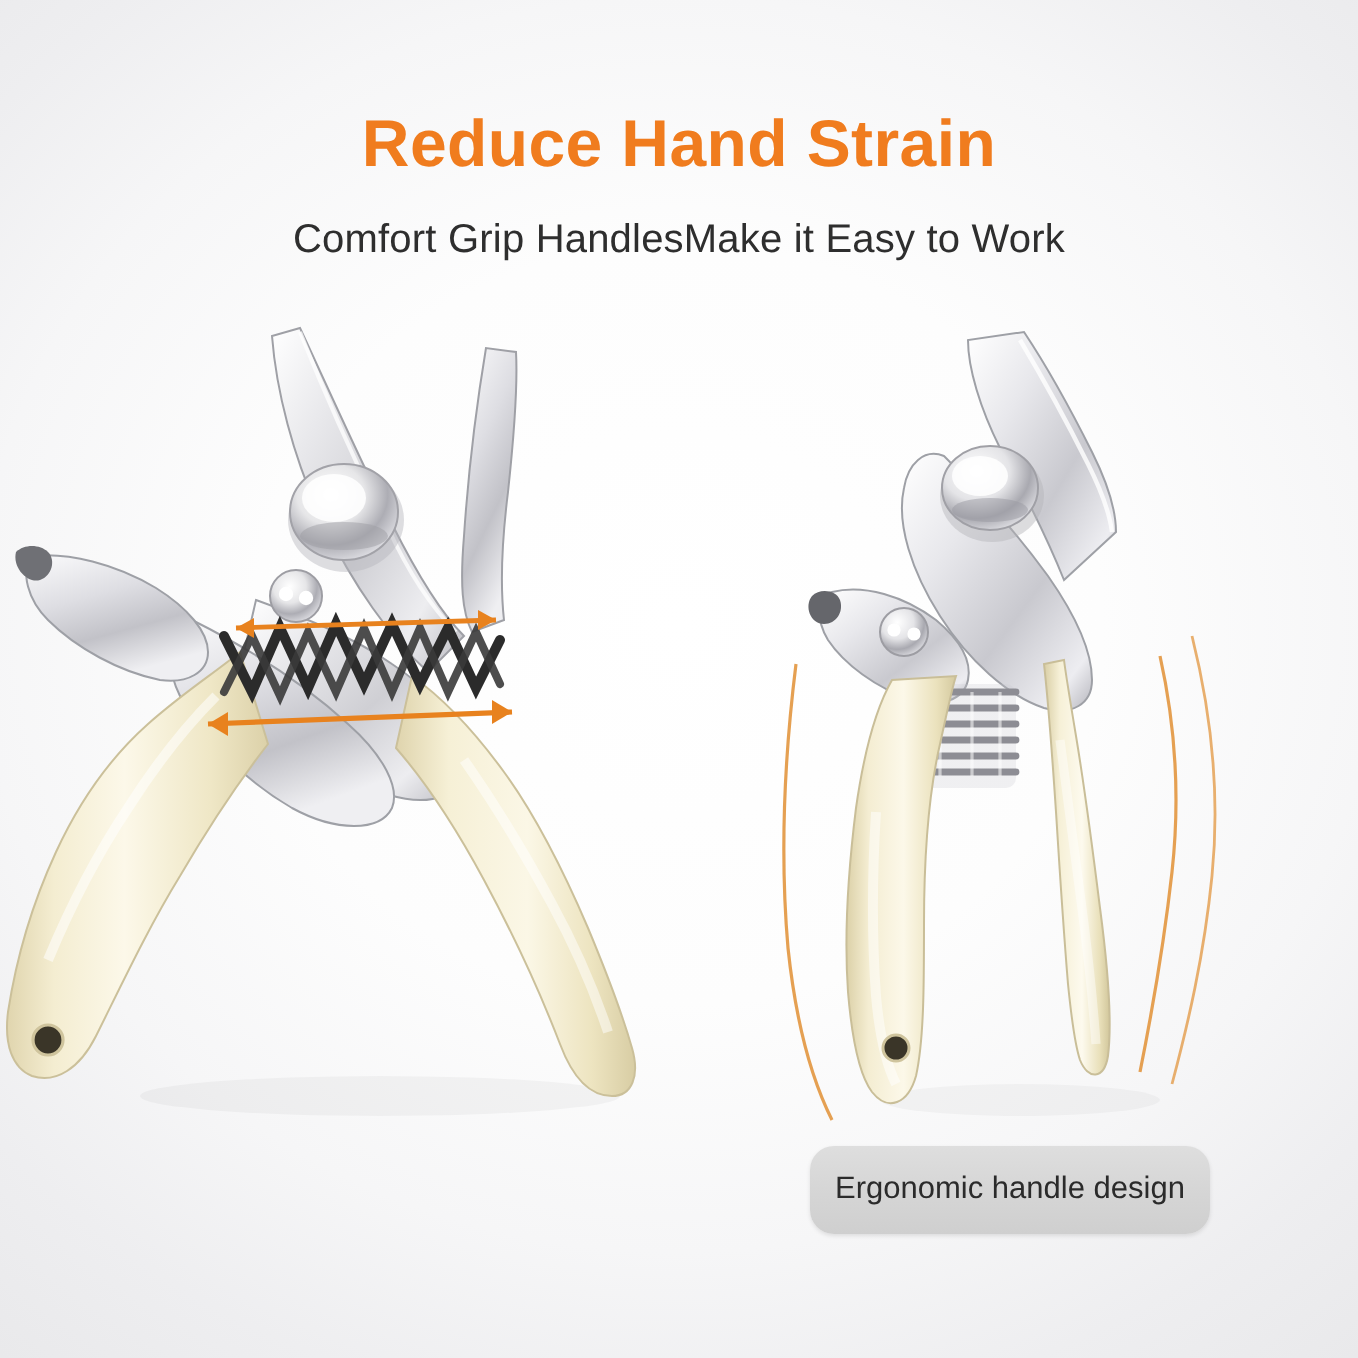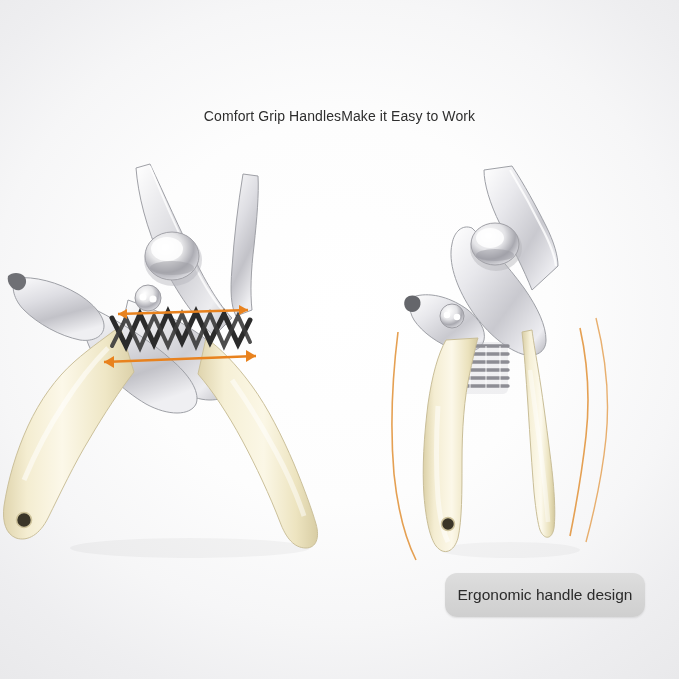--- a/index.html
+++ b/index.html
@@ -15,46 +15,47 @@
   }
 
   
   .title{
     position:absolute;left:0;right:0;top:55px;text-align:center;
     font-size:33px;font-weight:bold;letter-spacing:.2px;
     color:#F07C1E;line-height:1;
   }
   .subtitle{
     position:absolute;left:0;right:0;top:108px;text-align:center;
-    font-size:14px;color:#2e2e2e;line-height:1.2;letter-spacing:.1px;
+    font-size:20px;color:#2e2e2e;line-height:1.2;letter-spacing:.1px;
   }
 
   
   .caption{
     position:absolute;
     background:linear-gradient(180deg,#dedede 0%, #d6d6d6 48%, #cfcfcf 100%);
     border-radius:12px;
     color:#2b2b2b;
     display:flex;align-items:center;justify-content:center;
     text-align:center;line-height:1.28;
     box-shadow:0 1px 2px rgba(0,0,0,.10);
   }
   #caption-left{left:95px;top:567px;width:190px;height:56px;font-size:15.5px;}
-  #caption-right{left:405px;top:573px;width:200px;height:44px;font-size:15.5px;margin-left:40px;}
+  #caption-right{left:405px;top:573px;width:200px;height:44px;font-size:15.5px;}
   .caption span{display:block;padding:0 10px;}
 
   
   .tool{position:absolute;}
   svg{display:block;overflow:visible;}
 </style>
 </head>
 <body>
 
 <div id="stage">
 
+  <div class="title">Reduce Hand Strain</div>
   <div class="subtitle">Comfort Grip HandlesMake it Easy to Work</div>
 
   <div class="tool" id="tool-left" style="left:0px;top:150px;width:360px;height:420px;">
     <svg width="360" height="420" viewBox="0 0 360 420">
       <defs>
         <linearGradient id="hl" x1="0" y1="0" x2="1" y2="0">
           <stop offset="0%" stop-color="#E0D5AE"></stop>
           <stop offset="18%" stop-color="#F4EDD1"></stop>
           <stop offset="45%" stop-color="#FCF8E9"></stop>
           <stop offset="78%" stop-color="#EFE7C6"></stop>

